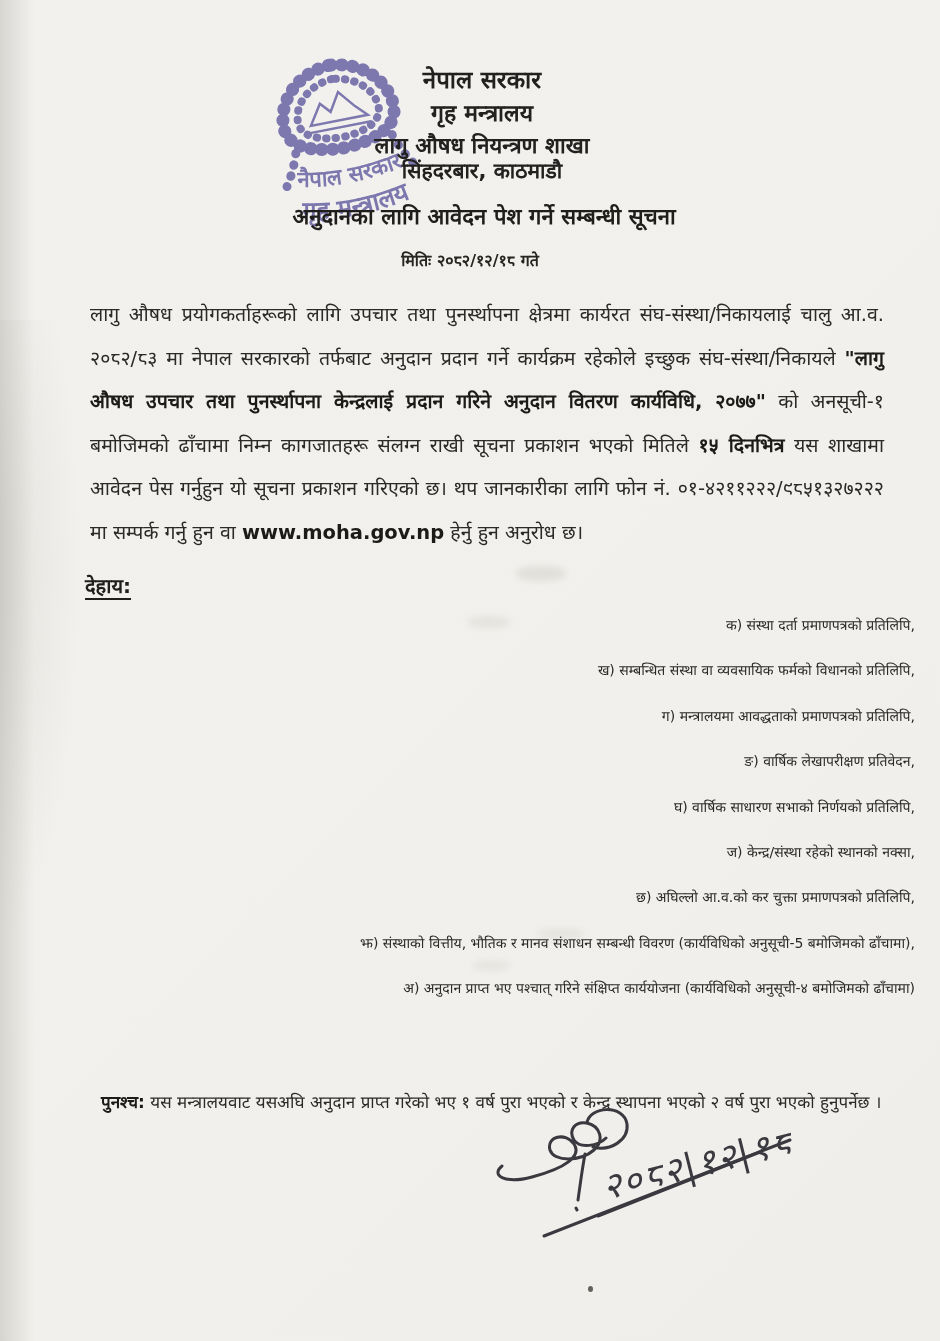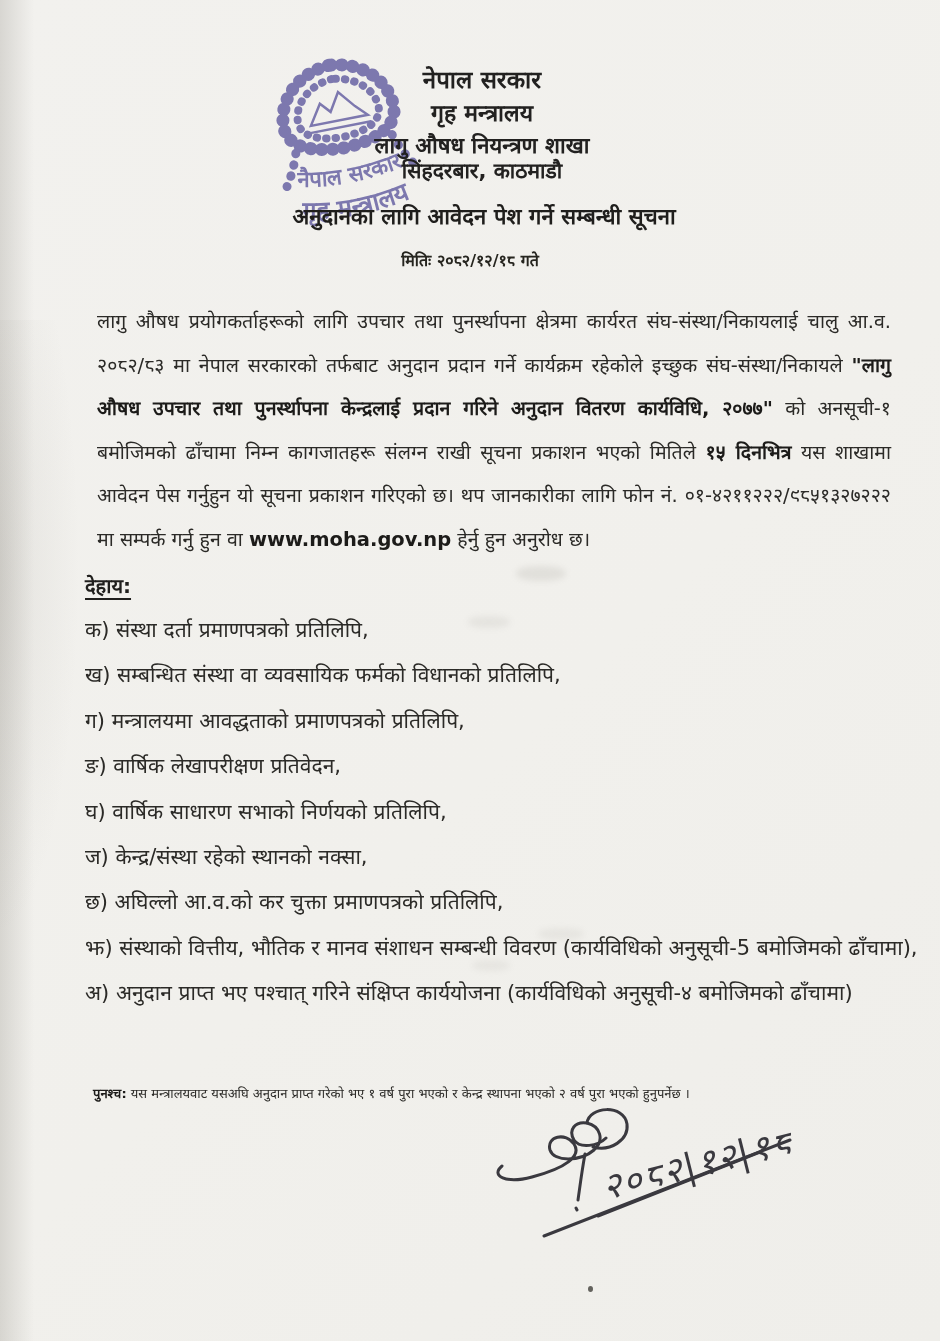--- a/index.html
+++ b/index.html
@@ -41,38 +41,39 @@
     left:0;right:0;top:249px;text-align:center;
     font-size:16px;font-weight:bold;color:#26251f;
   }
   
   .seal{left:240px;top:48px;width:206px;height:182px;}
   
   .body-par{
     left:85px;top:288px;width:794px;
     font-size:19.5px;line-height:43.5px;
     text-align:justify;color:#2b2a27;
-    margin:12px;
+    margin:5px;
   }
   .body-par b{color:#1c1b19;}
   .list-heading{
     left:85px;top:572px;
     font-size:20px;font-weight:bold;color:#201f1d;
     text-decoration:underline;text-decoration-thickness:2px;text-underline-offset:5px;
   }
   .doc-list{left:85px;top:615px;width:830px;}
   .doc-list .li{
     height:45.4px;
-    font-size:21px;color:#2b2a27;
+    font-size:14px;color:#2b2a27;
     white-space:nowrap;
+    text-align:right;
   }
   .postscript{
     left:85px;top:1064px;width:800px;
-    font-size:13px;line-height:44px;
-    text-align:justify;color:#2b2a27;margin:8px;
+    font-size:17px;line-height:44px;
+    text-align:justify;color:#2b2a27;margin:16px;
   }
   .postscript b{color:#1c1b19;}
   .signature{left:488px;top:1102px;width:404px;height:144px;}
   .sig-date-text{
     font-style:italic;
     letter-spacing:2px;
   }
   
   .smudge{position:absolute;background:#8f8c84;border-radius:45%;filter:blur(3px);pointer-events:none;}
   .sm1{left:516px;top:566px;width:50px;height:15px;opacity:.16;}

